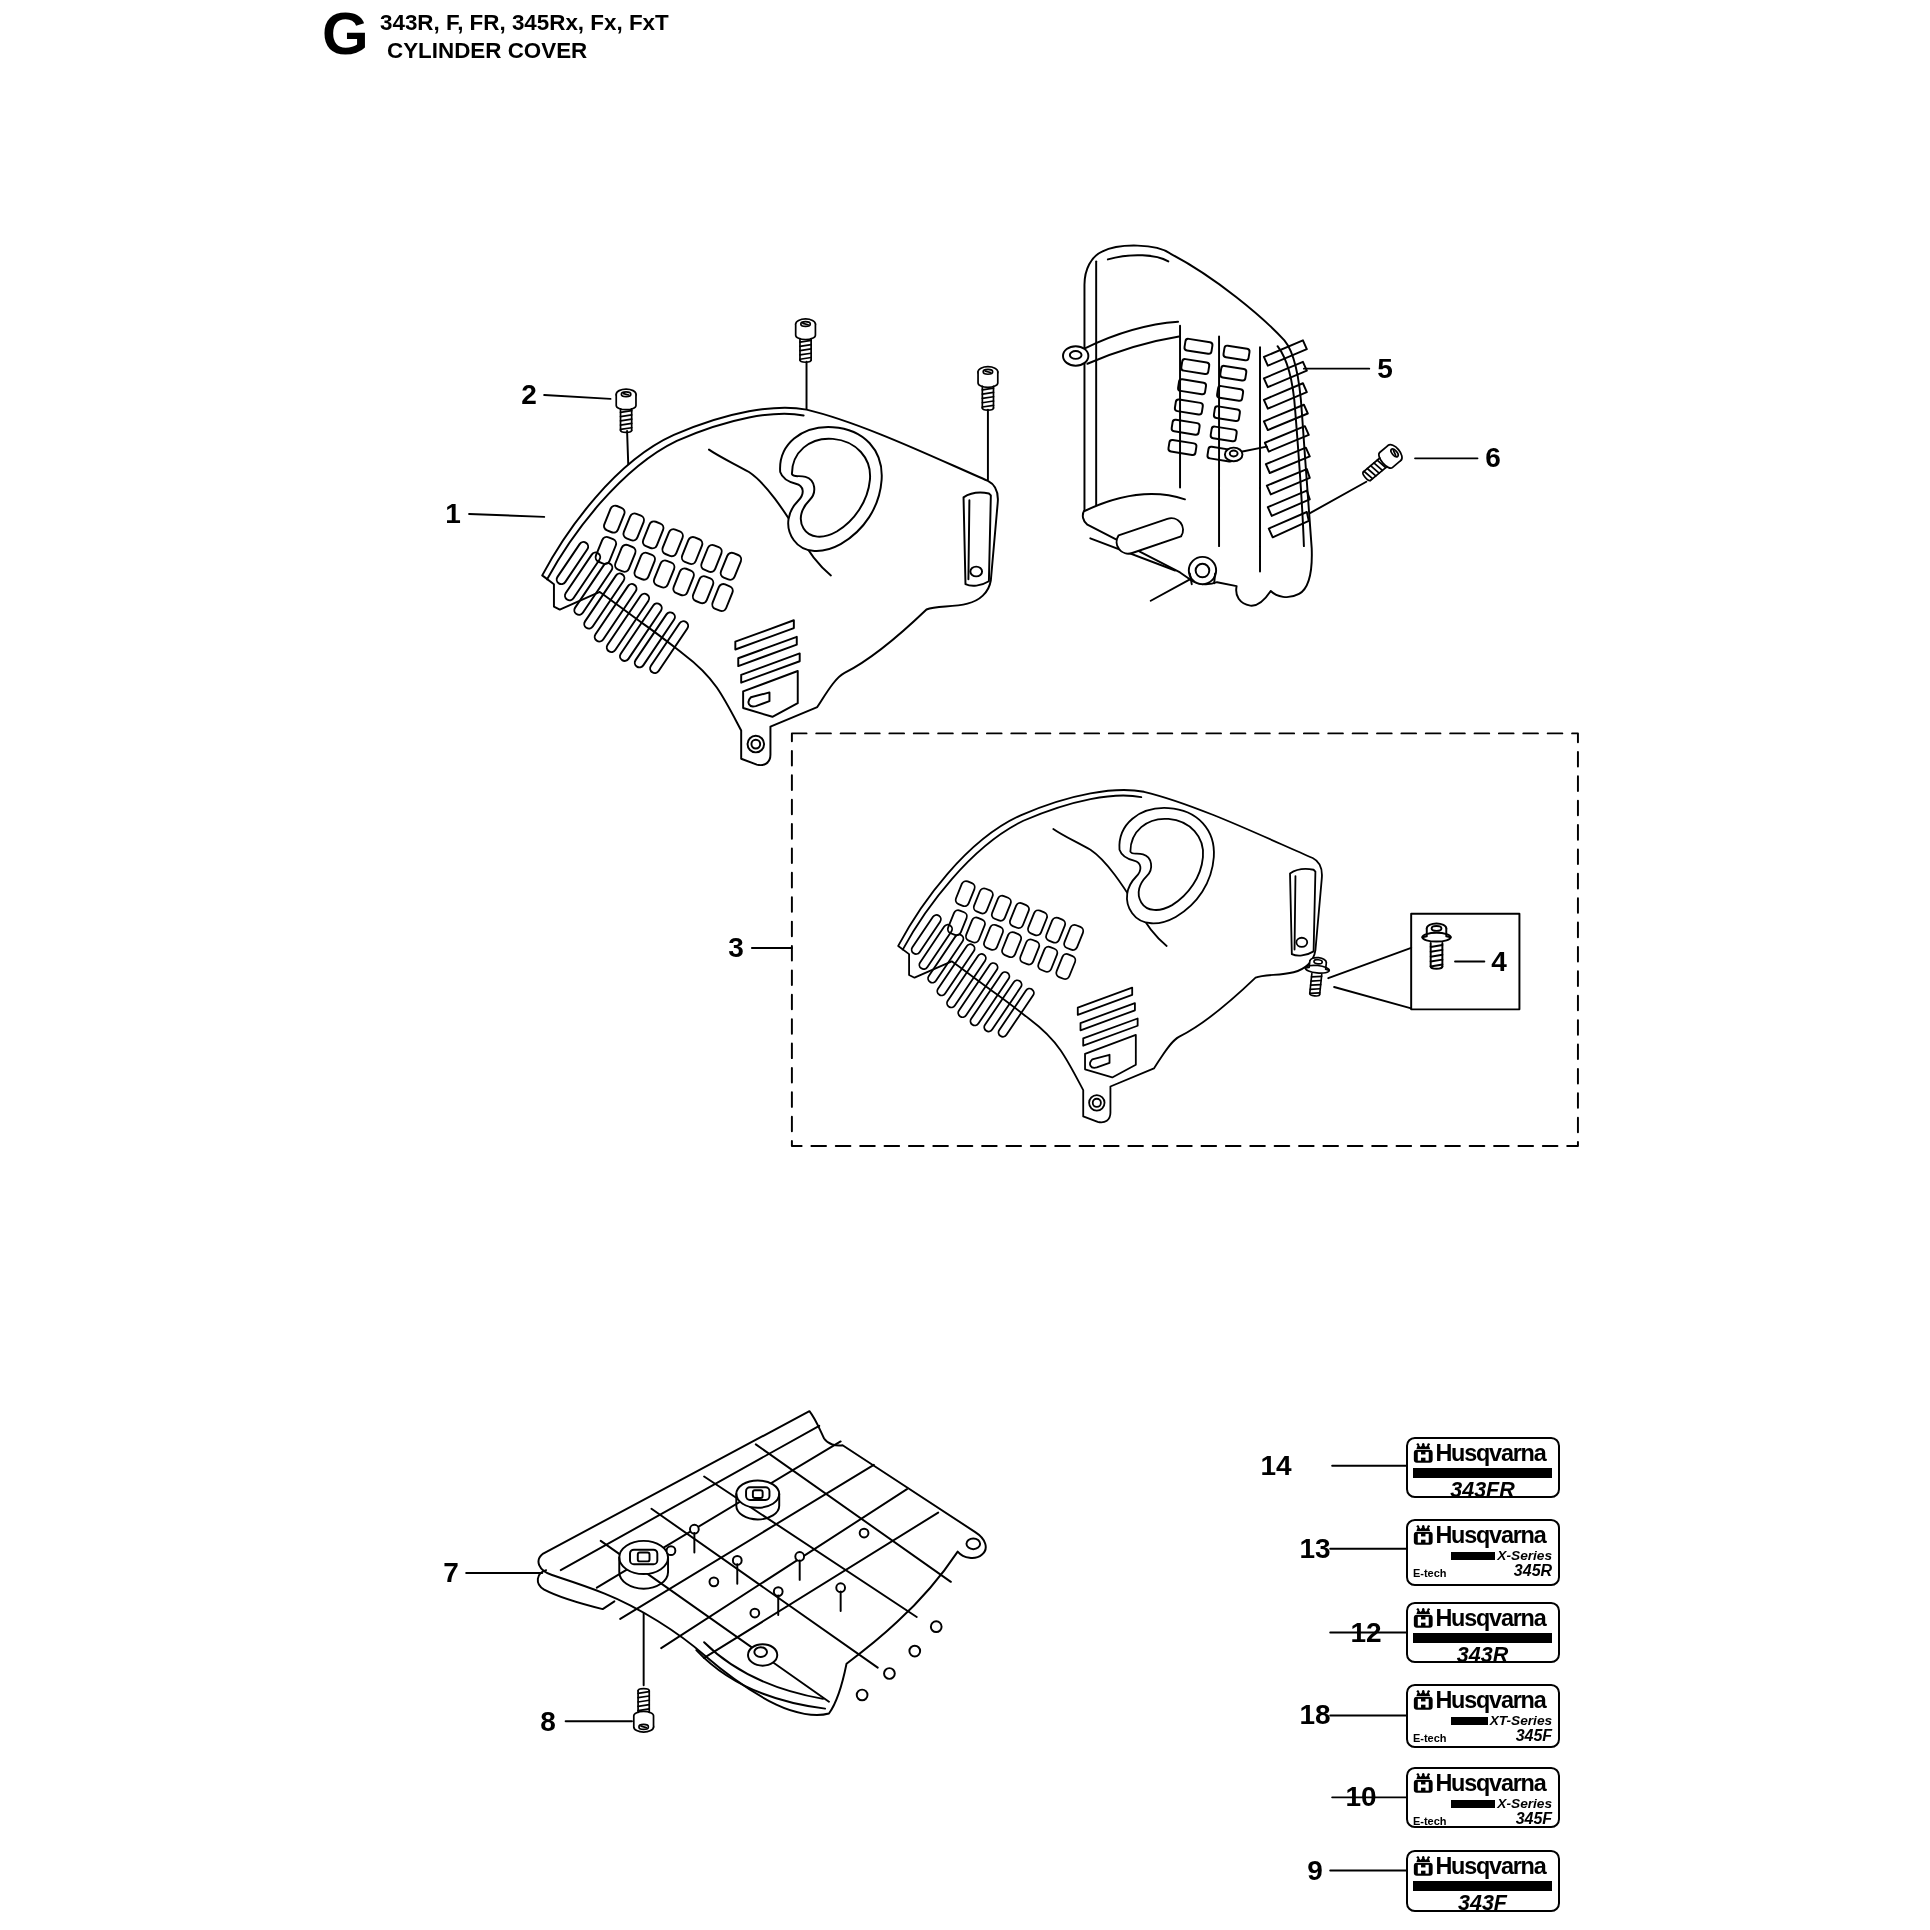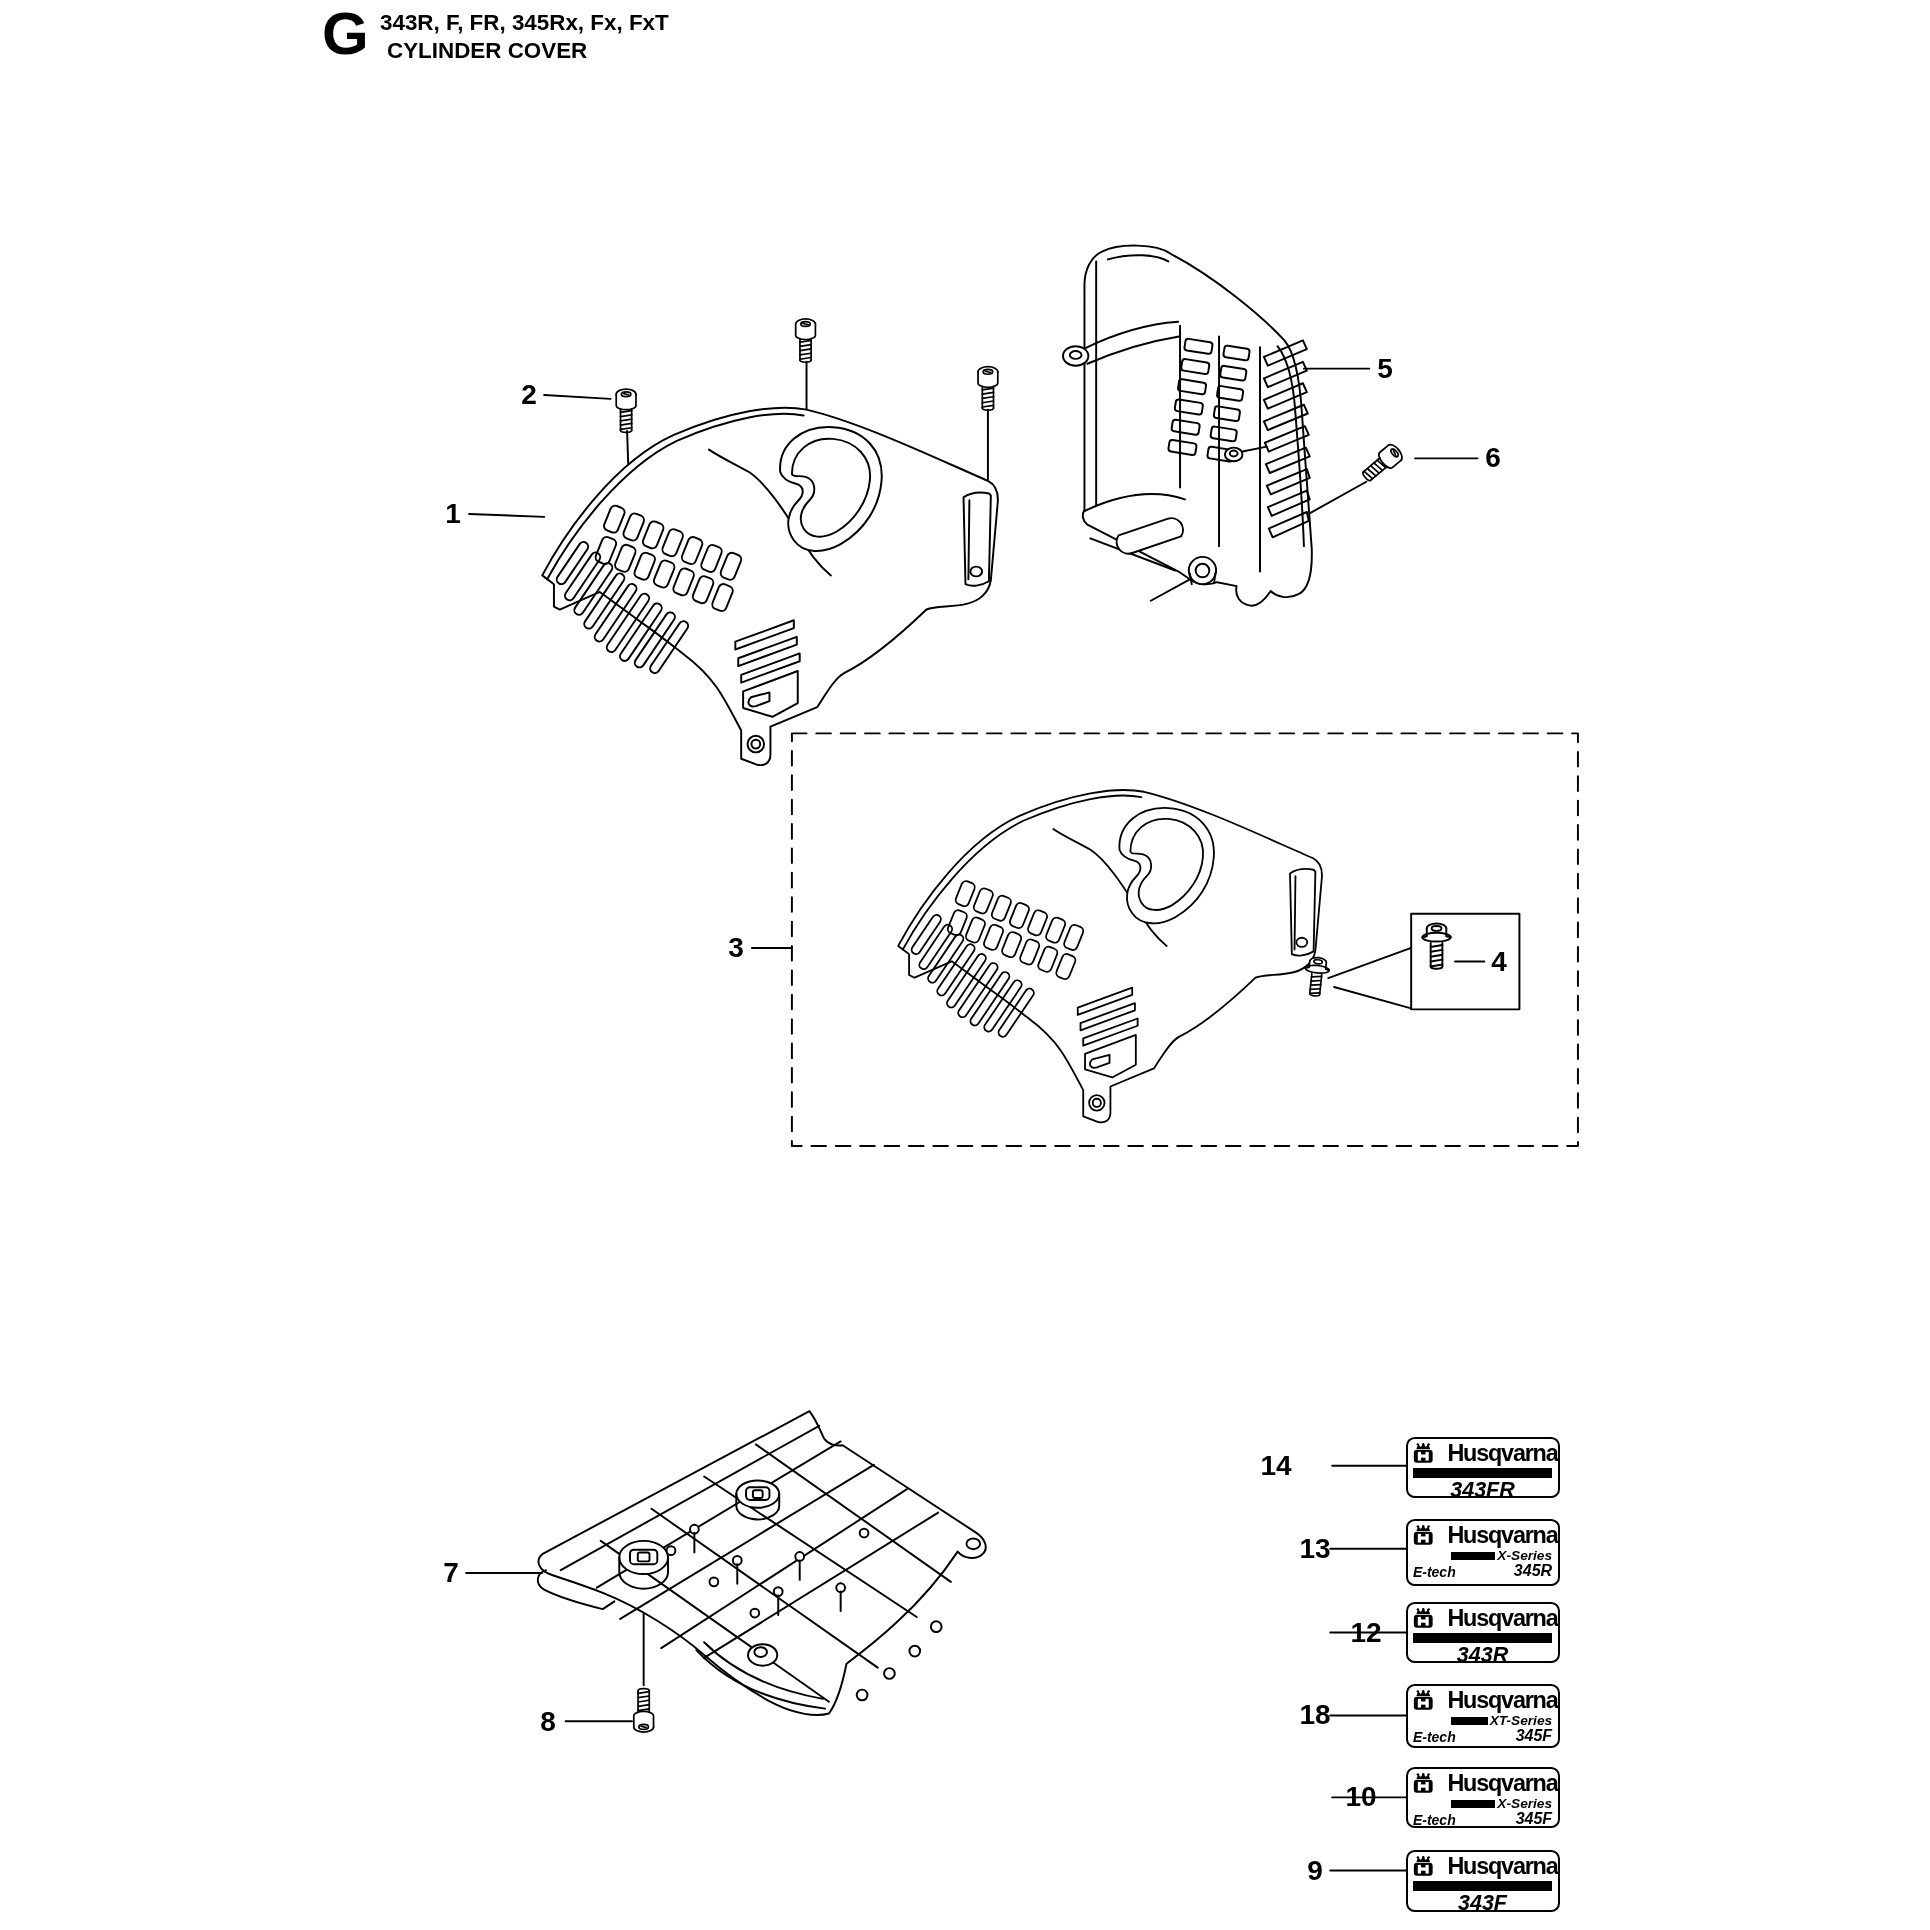--- a/index.html
+++ b/index.html
@@ -5,30 +5,30 @@
   html,body{margin:0;padding:0;background:#fff;}
   .page{position:relative;width:1930px;height:1930px;background:#fff;overflow:hidden;
         font-family:"Liberation Sans",sans-serif;color:#000;}
   .hdr-letter{position:absolute;left:322px;top:3.9px;font-size:60px;font-weight:bold;line-height:1;}
   .hdr-models{position:absolute;left:380px;top:11.7px;font-size:22.4px;font-weight:bold;line-height:1;}
   .hdr-title{position:absolute;left:387px;top:40px;font-size:22.4px;font-weight:bold;line-height:1;}
   svg.art{position:absolute;left:0;top:0;width:1930px;height:1930px;}
   .callout{position:absolute;font-size:28px;font-weight:bold;transform:translate(-50%,-50%);line-height:1;}
   .decal{position:absolute;left:1406px;width:154px;box-sizing:border-box;border:2.4px solid #000;
          border-radius:8.8px;background:#fff;padding:2.9px 5.9px 2px 4.9px;overflow:hidden;}
-  .decal-top{display:flex;align-items:center;gap:14px;}
+  .decal-top{display:flex;align-items:center;gap:2px;}
   .crown{width:20.5px;height:20.5px;flex:0 0 auto;}
   .brand{font-weight:bold;font-size:23.4px;letter-spacing:-1.2px;line-height:1;white-space:nowrap;}
   .bar-full{height:9.8px;background:#000;margin-top:2.9px;}
   .model-row{text-align:center;font-weight:bold;font-style:italic;font-size:21.5px;line-height:1.15;}
   .bar-row{display:flex;align-items:center;margin-top:2px;padding-left:38px;}
   .bar-part{height:7.8px;background:#000;flex:1;}
   .series{font-weight:bold;font-style:italic;font-size:13.7px;line-height:1;margin-left:2px;white-space:nowrap;}
   .bottom-row{display:flex;justify-content:space-between;align-items:flex-end;}
-  .etech{font-weight:bold;font-style:italic;font-size:14px;line-height:1;}
+  .etech{font-weight:bold;font-size:11px;line-height:1;}
   .model{font-weight:bold;font-style:italic;font-size:16px;line-height:1;}
 </style>
 </head>
 <body>
 
 <div class="page">
 
   <div class="hdr-letter">G</div>
   <div class="hdr-models">343R, F, FR, 345Rx, Fx, FxT</div>
   <div class="hdr-title">CYLINDER COVER</div>

